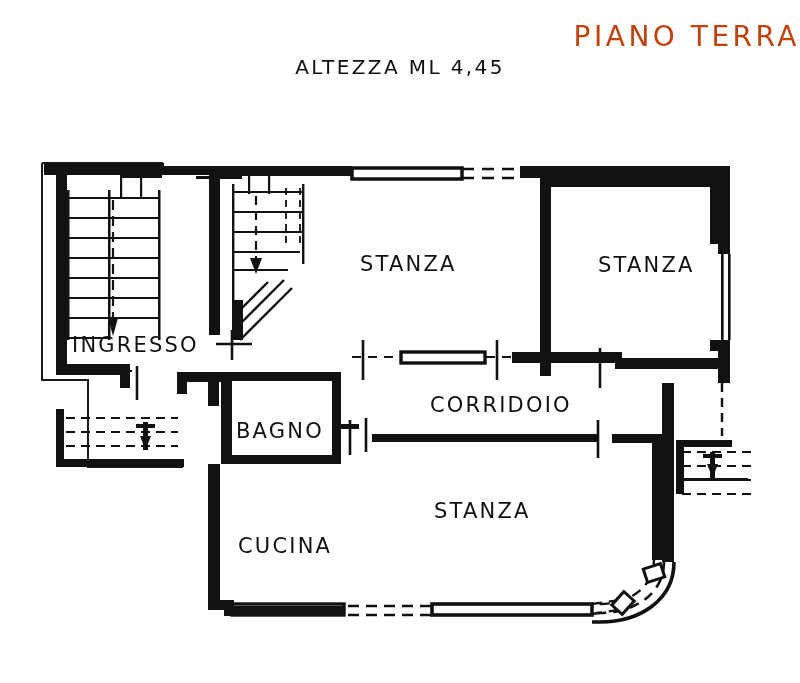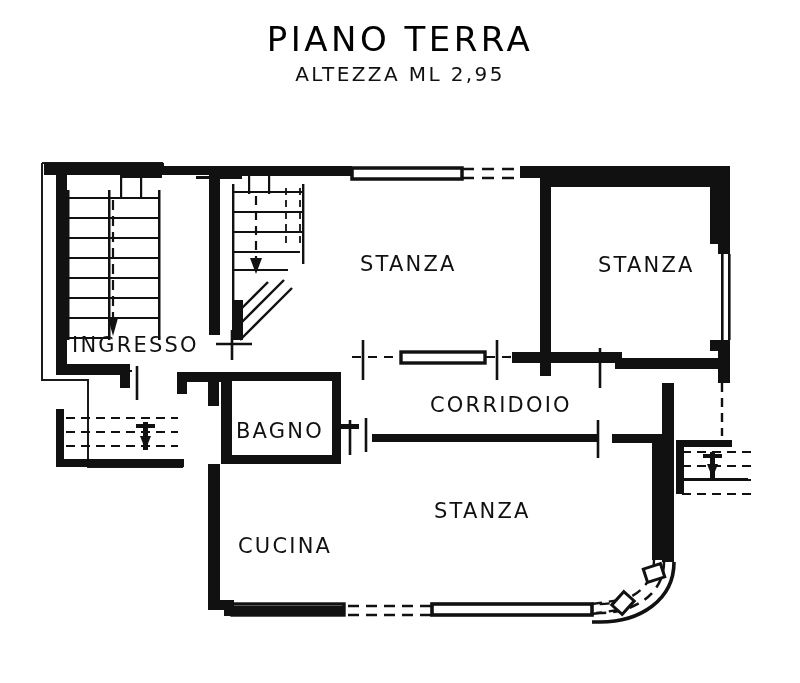--- a/index.html
+++ b/index.html
@@ -24,25 +24,26 @@
   .title-block {
     position: absolute;
     top: 22px;
     left: 0;
     width: 800px;
     text-align: center;
     user-select: none;
   }
   .title-main {
     font-family: "DejaVu Sans", sans-serif;
-    font-size: 34px;
+    font-size: 28px;
     letter-spacing: 3.5px;
-    color: #000000;
+    color: #c2410c;
     line-height: 1.05;
     font-weight: 400;
+    text-align: right;
   }
   .title-sub {
     font-family: "DejaVu Sans", sans-serif;
     font-size: 20px;
     letter-spacing: 2.4px;
     color: #111111;
     margin-top: 6px;
     line-height: 1.05;
     font-weight: 400;
   }
@@ -59,21 +60,21 @@
     dominant-baseline: middle;
   }
 </style>
 </head>
 <body>
 
 <div id="plan-root">
 
   <div class="title-block">
     <div class="title-main">PIANO TERRA</div>
-    <div class="title-sub">ALTEZZA ML 2,95</div>
+    <div class="title-sub">ALTEZZA ML 4,45</div>
   </div>
 
   <svg id="floorplan-svg" width="800" height="683" viewBox="0 0 800 683">
 
     <g fill="#111111" stroke="none">
 
       <g fill="none" stroke="#1a1a1a" stroke-width="2">
         <path d="M42,163 L42,380 L88,380 L88,405"></path>
         <path d="M42,163 L163,163"></path>
         <path d="M88,380 L88,467 L183,467"></path>

